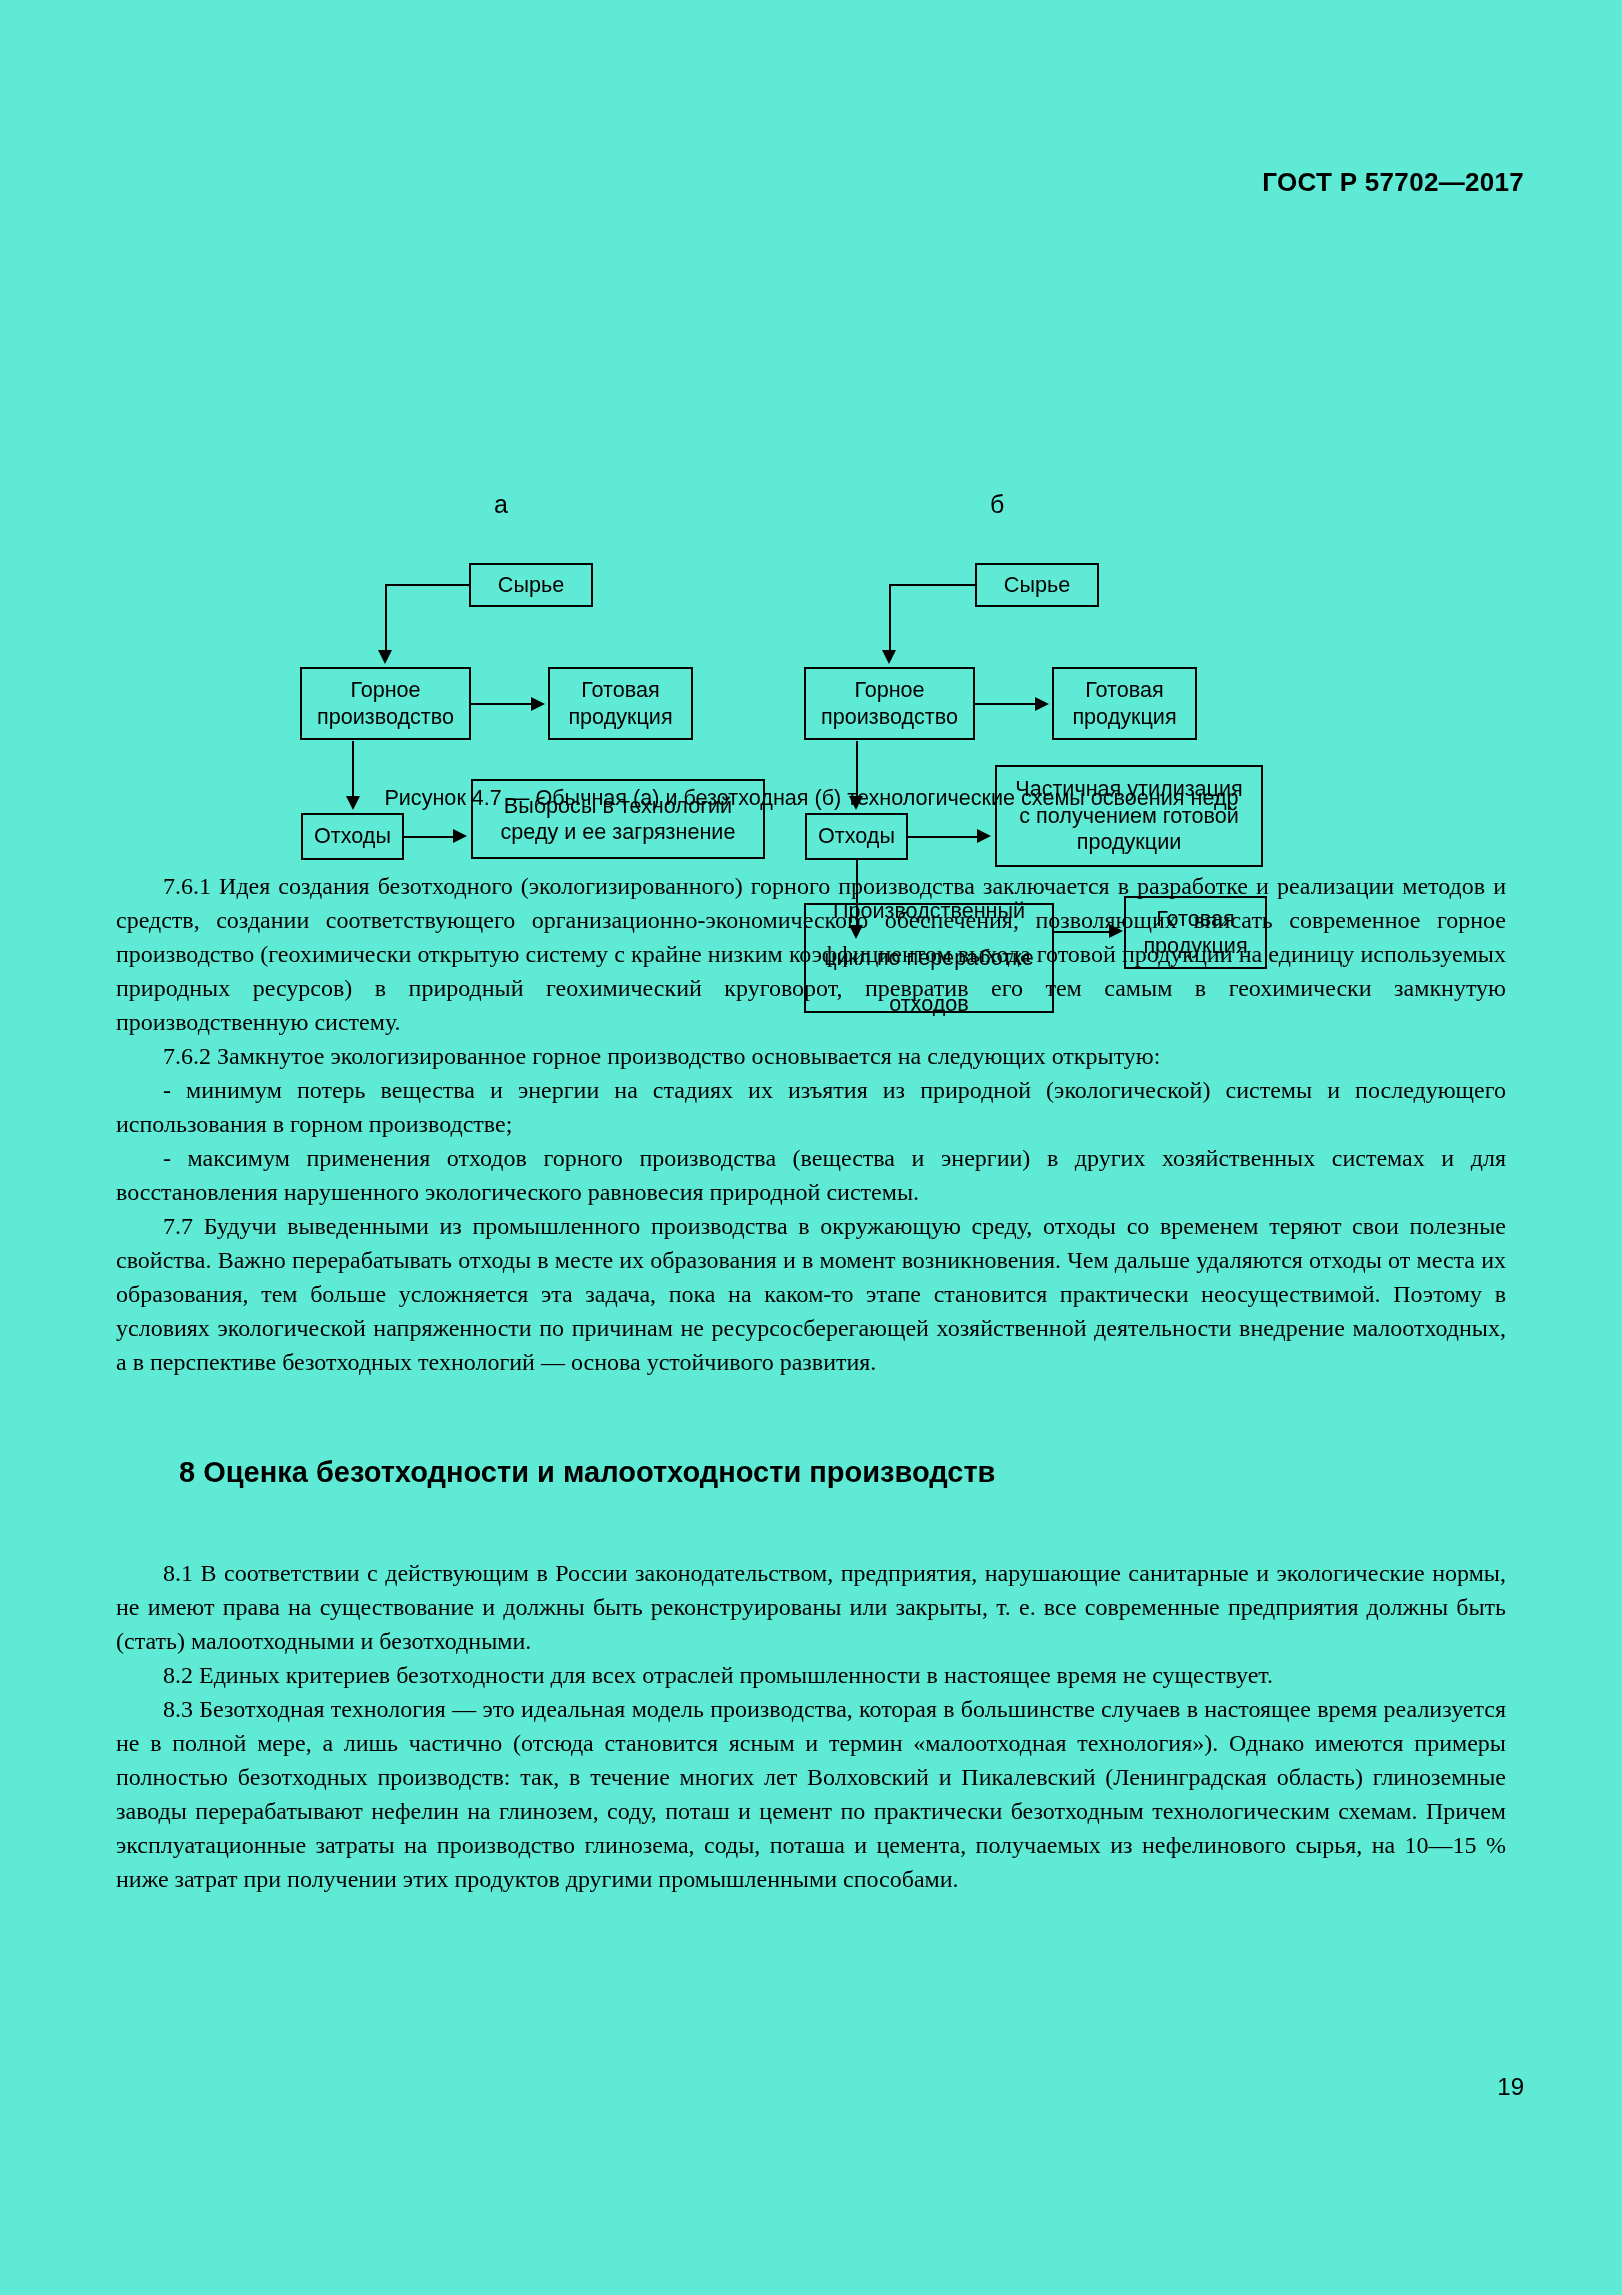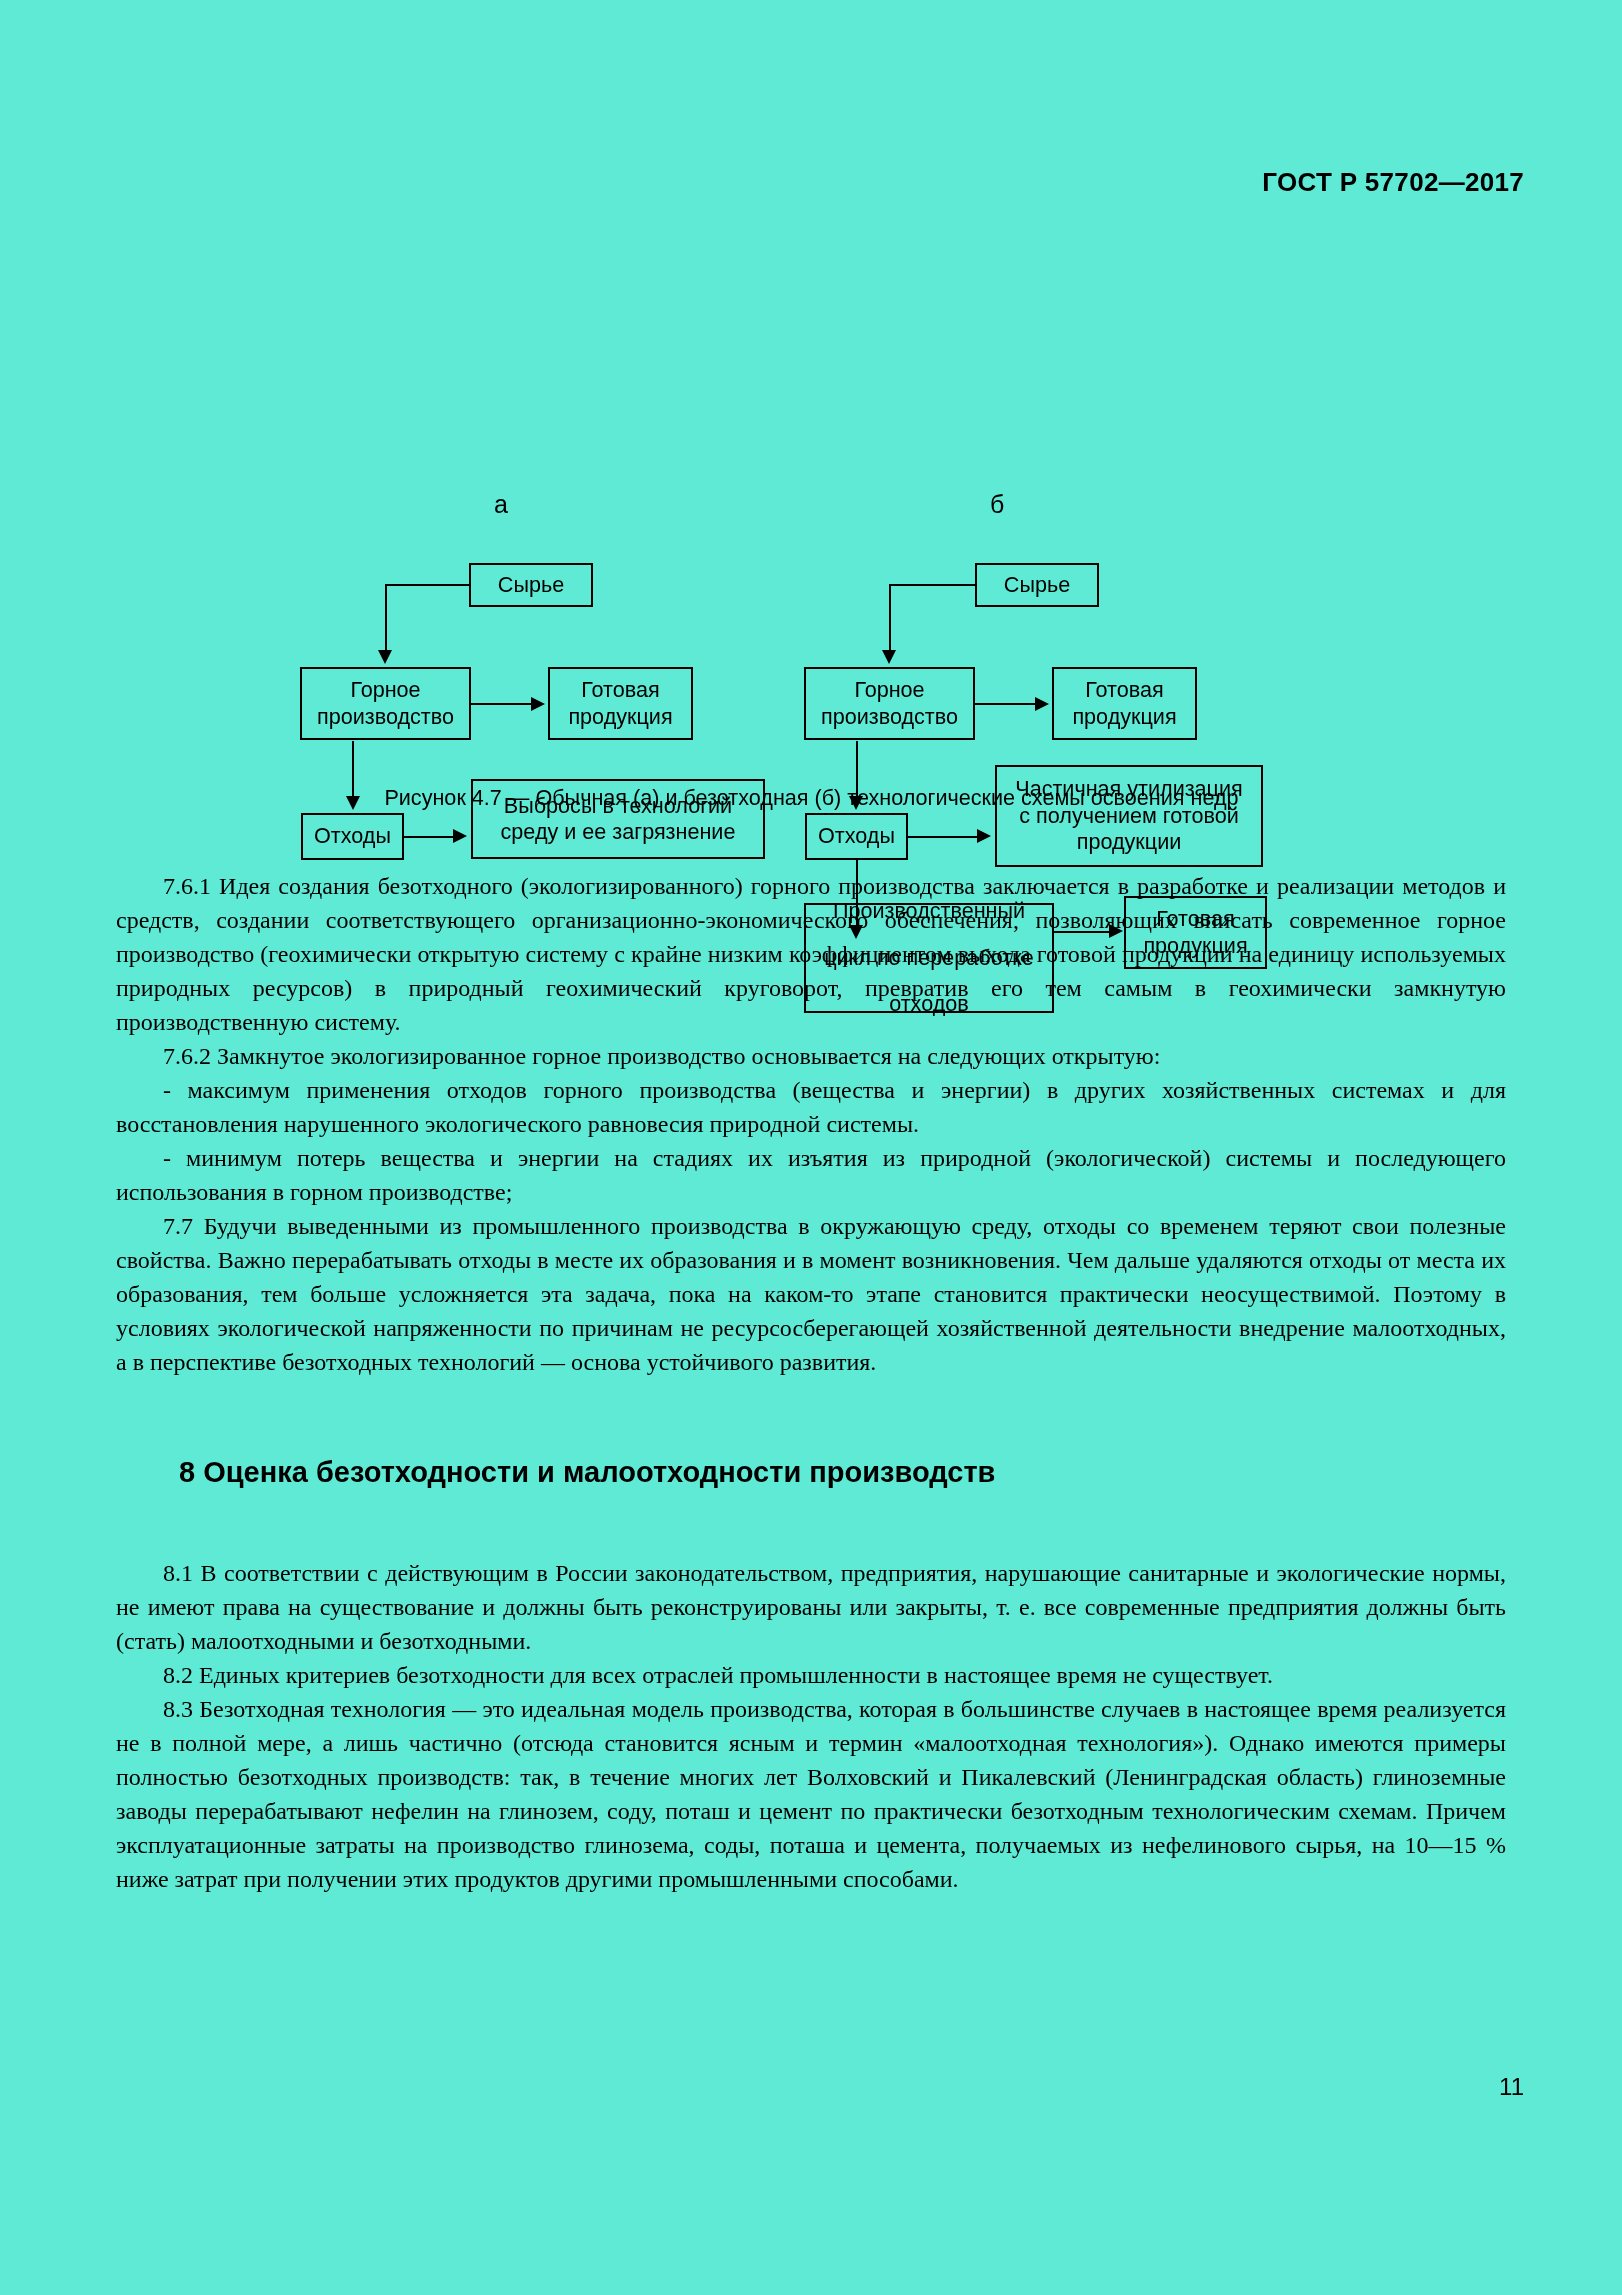--- a/index.html
+++ b/index.html
@@ -232,36 +232,36 @@
   </div>
 
   <div class="fig-caption">Рисунок 4.7 — Обычная (а) и безотходная (б) технологические схемы освоения недр</div>
 
   <div class="body-text">
 
     <p class="para indent">7.6.1  Идея создания безотходного (экологизированного) горного производства заключается в разработке и реализации методов и средств, создании соответствующего организационно-экономического обеспечения, позволяющих вписать современное горное производство (геохимически открытую систему с крайне низким коэффициентом выхода готовой продукции на единицу используемых природных ресурсов) в природный геохимический круговорот, превратив его тем самым в геохимически замкнутую производственную систему.</p>
 
     <p class="para indent">7.6.2  Замкнутое экологизированное горное производство основывается на следующих открытую:</p>
 
+    <p class="para bullet">- минимум потерь вещества и энергии на стадиях их изъятия из природной (экологической) системы и последующего использования в горном производстве;</p>
+
     <p class="para bullet">- максимум применения отходов горного производства (вещества и энергии) в других хозяйственных системах и для восстановления нарушенного экологического равновесия природной системы.</p>
 
-    <p class="para bullet">- минимум потерь вещества и энергии на стадиях их изъятия из природной (экологической) системы и последующего использования в горном производстве;</p>
-
     <p class="para indent">7.7  Будучи выведенными из промышленного производства в окружающую среду, отходы со временем теряют свои полезные свойства. Важно перерабатывать отходы в месте их образования и в момент возникновения. Чем дальше удаляются отходы от места их образования, тем больше усложняется эта задача, пока на каком-то этапе становится практически неосуществимой. Поэтому в условиях экологической напряженности по причинам не ресурсосберегающей хозяйственной деятельности внедрение малоотходных, а в перспективе безотходных технологий — основа устойчивого развития.</p>
 
     <div class="sp-before-head"></div>
 
     <h2 class="section-head">8  Оценка безотходности и малоотходности производств</h2>
 
     <div class="sp-after-head"></div>
 
     <p class="para indent">8.1  В соответствии с действующим в России законодательством, предприятия, нарушающие санитарные и экологические нормы, не имеют права на существование и должны быть реконструированы или закрыты, т. е. все современные предприятия должны быть (стать) малоотходными и безотходными.</p>
 
     <p class="para indent">8.2  Единых критериев безотходности для всех отраслей промышленности в настоящее время не существует.</p>
 
     <p class="para indent">8.3  Безотходная технология — это идеальная модель производства, которая в большинстве случаев в настоящее время реализуется не в полной мере, а лишь частично (отсюда становится ясным и термин «малоотходная технология»). Однако имеются примеры полностью безотходных производств: так, в течение многих лет Волховский и Пикалевский (Ленинградская область) глиноземные заводы перерабатывают нефелин на глинозем, соду, поташ и цемент по практически безотходным технологическим схемам. Причем эксплуатационные затраты на производство глинозема, соды, поташа и цемента, получаемых из нефелинового сырья, на 10—15 % ниже затрат при получении этих продуктов другими промышленными способами.</p>
 
   </div>
 
-  <div class="page-number">11</div>
+  <div class="page-number">19</div>
 
 </div>
 
 
 </body></html>

